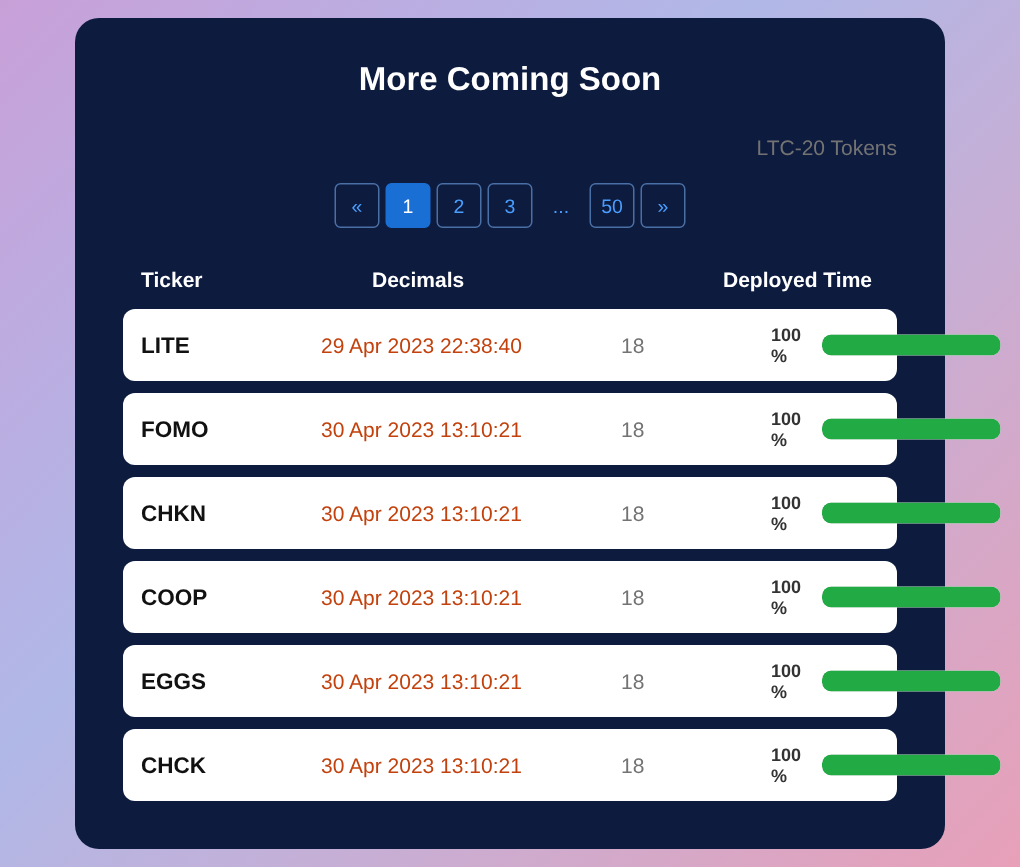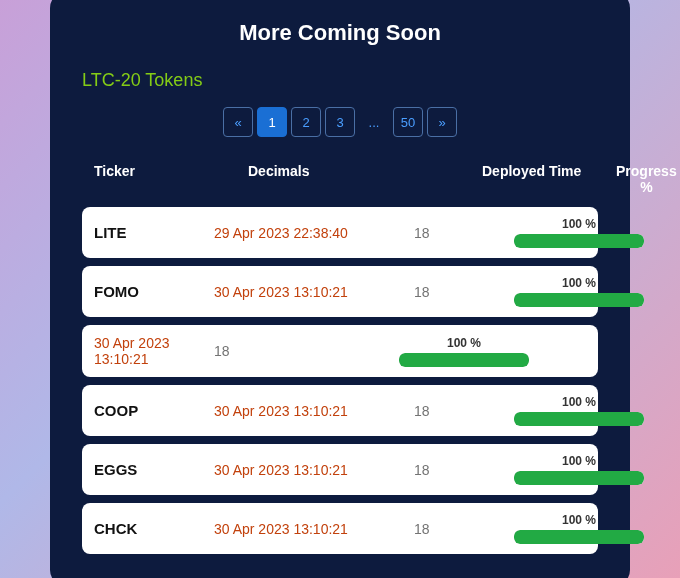--- a/index.html
+++ b/index.html
@@ -25,23 +25,23 @@
 
     .main-title {
       text-align: center;
       font-size: 22px;
       font-weight: bold;
       color: #ffffff;
       margin-bottom: 24px;
     }
 
     .sub-title {
-      text-align: left;
-      font-size: 18px;
-      color: #84cc16;
+      text-align: right;
+      font-size: 14px;
+      color: #737373;
       margin-bottom: 16px;
     }
 
     .pagination {
       display: flex;
       justify-content: center;
       align-items: center;
       gap: 4px;
       margin-bottom: 20px;
     }
@@ -110,21 +110,21 @@
     .token-time {
       color: #c2410c;
     }
 
     .token-decimals {
       color: #737373;
     }
 
     .progress-col {
       display: flex;
-      flex-direction: column;
+      flex-direction: row;
       align-items: center;
       gap: 3px;
     }
 
     .progress-label {
       font-size: 12px;
       color: #333;
       font-weight: bold;
     }
 
@@ -156,21 +156,20 @@
     <a class="page-btn">3</a>
     <span class="page-btn dots">...</span>
     <a class="page-btn">50</a>
     <a class="page-btn">»</a>
   </div>
 
   <div class="table-header">
     <span>Ticker</span>
     <span>Decimals</span>
     <span>Deployed Time</span>
-    <span class="col-progress">Progress %</span>
   </div>
 
   <div id="table-body">
   <div class="token-row">
       <span class="token-ticker">LITE</span>
       <span class="token-time">29 Apr 2023 22:38:40</span>
       <span class="token-decimals">18</span>
       <div class="progress-col">
         <span class="progress-label">100 %</span>
         <div class="progress-bar-bg">
@@ -183,20 +182,21 @@
       <span class="token-time">30 Apr 2023 13:10:21</span>
       <span class="token-decimals">18</span>
       <div class="progress-col">
         <span class="progress-label">100 %</span>
         <div class="progress-bar-bg">
           <div class="progress-bar-fill" style="width:100%"></div>
         </div>
       </div>
     </div>
       <div class="token-row">
+      <span class="token-ticker">CHKN</span>
       <span class="token-time">30 Apr 2023 13:10:21</span>
       <span class="token-decimals">18</span>
       <div class="progress-col">
         <span class="progress-label">100 %</span>
         <div class="progress-bar-bg">
           <div class="progress-bar-fill" style="width:100%"></div>
         </div>
       </div>
     </div>
       <div class="token-row">

